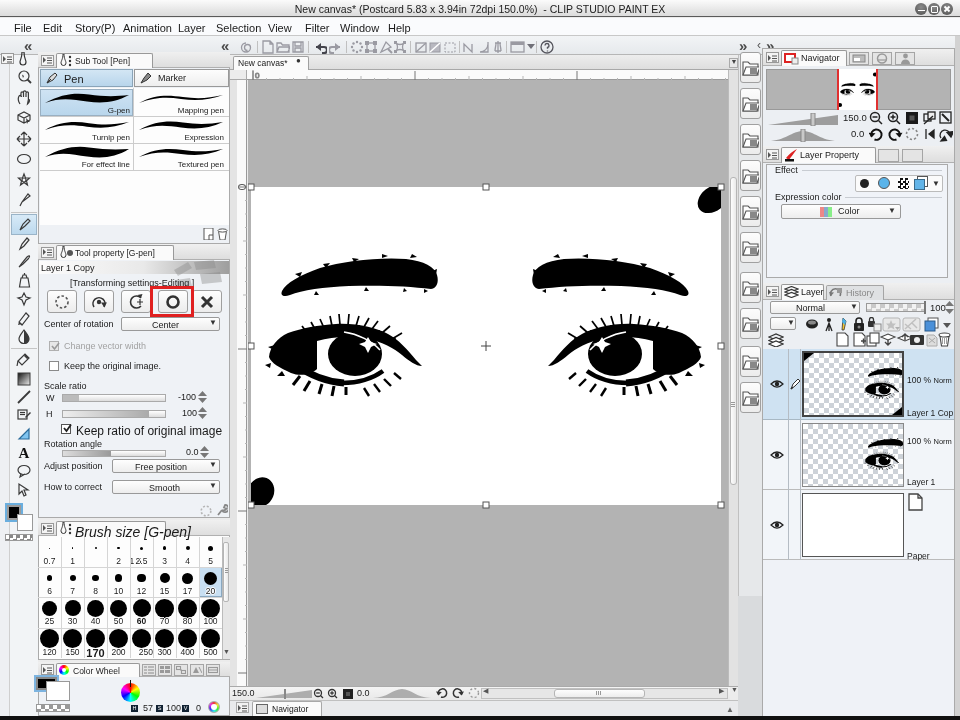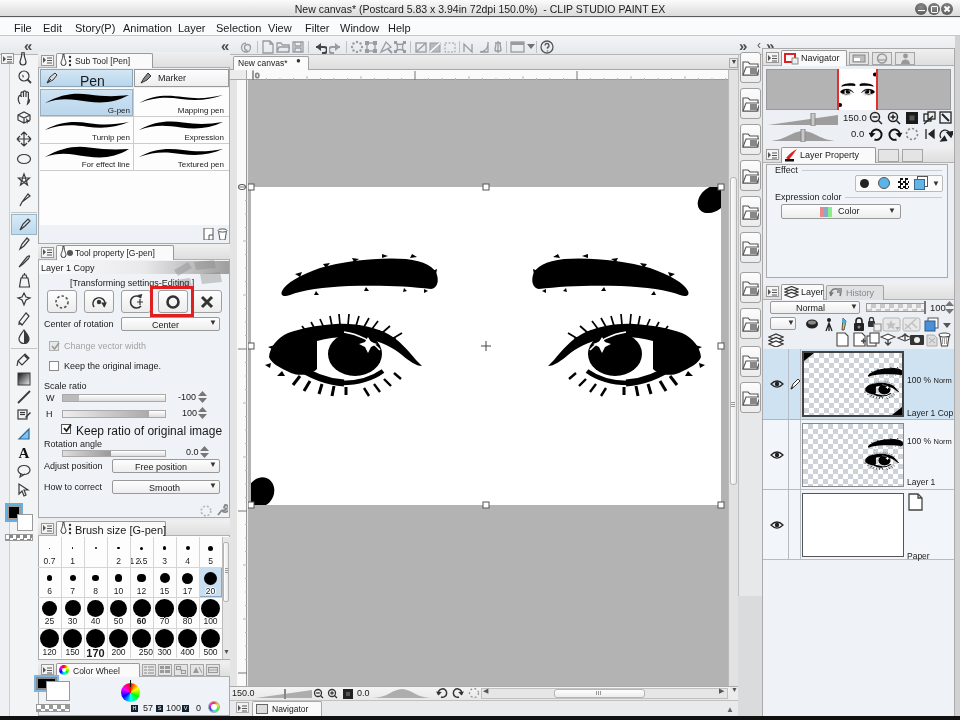--- a/index.html
+++ b/index.html
@@ -265,21 +265,21 @@
       <circle cx="11" cy="11" r="1.2" fill="#333"></circle>
     </svg>
   <div class="tx" style="left:75px;top:56px;font-size:8.5px;">Sub Tool [Pen]</div>
 
   <div class="abs" style="left:40px;top:69px;width:93px;height:18px;background:linear-gradient(#d3e6f4,#b8d5eb);border:1px solid #8aa4b8;"></div>
   <div class="abs" style="left:134px;top:69px;width:95px;height:18px;background:linear-gradient(#fdfdfd,#eee);border:1px solid #999;"></div>
   <svg class="abs" style="left:45px;top:71px;" width="14" height="14">
       <path d="M2,12 L5,6 L10,2 L12,4 L8,9 Z" fill="#dcdcdc" stroke="#333" stroke-width="1"></path>
       <line x1="2" y1="12" x2="6" y2="8" stroke="#333" stroke-width="1"></line>
     </svg>
-  <div class="tx" style="left:80px;top:73px;font-size:14px;">Pen</div>
+  <div class="tx" style="left:64px;top:73px;font-size:11px;">Pen</div>
   <svg class="abs" style="left:139px;top:71px;" width="14" height="14">
       <path d="M2,12 L5,7 L9,2 L12,5 L8,9 Z" fill="#888" stroke="#333" stroke-width="1"></path>
     </svg>
   <div class="tx" style="left:158px;top:73px;font-size:9px;">Marker</div>
 
   <div class="abs" style="left:40px;top:88px;width:189px;height:137px;background:#fdfdfd;"></div>
   <div class="abs" style="left:40px;top:89px;width:93px;height:27px;background:linear-gradient(#cfe3f3,#b9d6ec);border:1px solid #9ab0c2;"></div>
   <div id="strokes">
       <svg class="abs" style="left:43px;top:91px;" width="88" height="17">
         <path d="M2,12 C 18,3 32,1.5 46,3.5 C 60,5.5 72,5.666666666666666 86,4 C 72,11.5 60,12.5 44,10.5 C 30,8.5 18,6 2,12 Z" fill="#000"></path>
@@ -459,21 +459,21 @@
         <line x1="4" y1="6" x2="9" y2="6"></line>
       </g>
     </svg>
   <div class="abs" style="left:56px;top:521px;width:110px;height:15px;background:#fafafa;border:1px solid #999;border-bottom:none;border-radius:2px 2px 0 0;"></div>
   <svg class="abs" style="left:59px;top:522px;" width="14" height="13">
       <path d="M4,0 C4,5 2,7 2,9 a2.5,2.5 0 0 0 5,0 C7,7 5,5 5,0 Z" fill="none" stroke="#333" stroke-width="1"></path>
       <circle cx="11" cy="3" r="1.2" fill="#333"></circle>
       <circle cx="11" cy="7" r="1.2" fill="#333"></circle>
       <circle cx="11" cy="11" r="1.2" fill="#333"></circle>
     </svg>
-  <div class="tx" style="left:75px;top:524px;font-size:11px;">Brush size [G-pen]</div>
+  <div class="tx" style="left:75px;top:524px;font-size:14px;font-style:italic;">Brush size [G-pen]</div>
   <div id="bsgrid">
       <div class="abs" style="left:49px;top:547.5px;width:1px;height:1px;border-radius:50%;background:#000;"></div>
       <div class="tx" style="left:38px;top:556px;width:23px;text-align:center;font-size:8.5px;text-shadow:1px 0 0 #fff,-1px 0 0 #fff,0 1px 0 #fff,0 -1px 0 #fff;">0.7</div>
       <div class="abs" style="left:71.75px;top:547.25px;width:1.5px;height:1.5px;border-radius:50%;background:#000;"></div>
       <div class="tx" style="left:61px;top:556px;width:23px;text-align:center;font-size:8.5px;text-shadow:1px 0 0 #fff,-1px 0 0 #fff,0 1px 0 #fff,0 -1px 0 #fff;">1</div>
       <div class="abs" style="left:94.5px;top:547px;width:2px;height:2px;border-radius:50%;background:#000;"></div>
       <div class="tx" style="left:84px;top:556px;width:23px;text-align:center;font-size:8.5px;text-shadow:1px 0 0 #fff,-1px 0 0 #fff,0 1px 0 #fff,0 -1px 0 #fff;margin-left:40px;">1.5</div>
       <div class="abs" style="left:117.25px;top:546.75px;width:2.5px;height:2.5px;border-radius:50%;background:#000;"></div>
       <div class="tx" style="left:107px;top:556px;width:23px;text-align:center;font-size:8.5px;text-shadow:1px 0 0 #fff,-1px 0 0 #fff,0 1px 0 #fff,0 -1px 0 #fff;">2</div>
       <div class="abs" style="left:140px;top:546.5px;width:3px;height:3px;border-radius:50%;background:#000;"></div>

